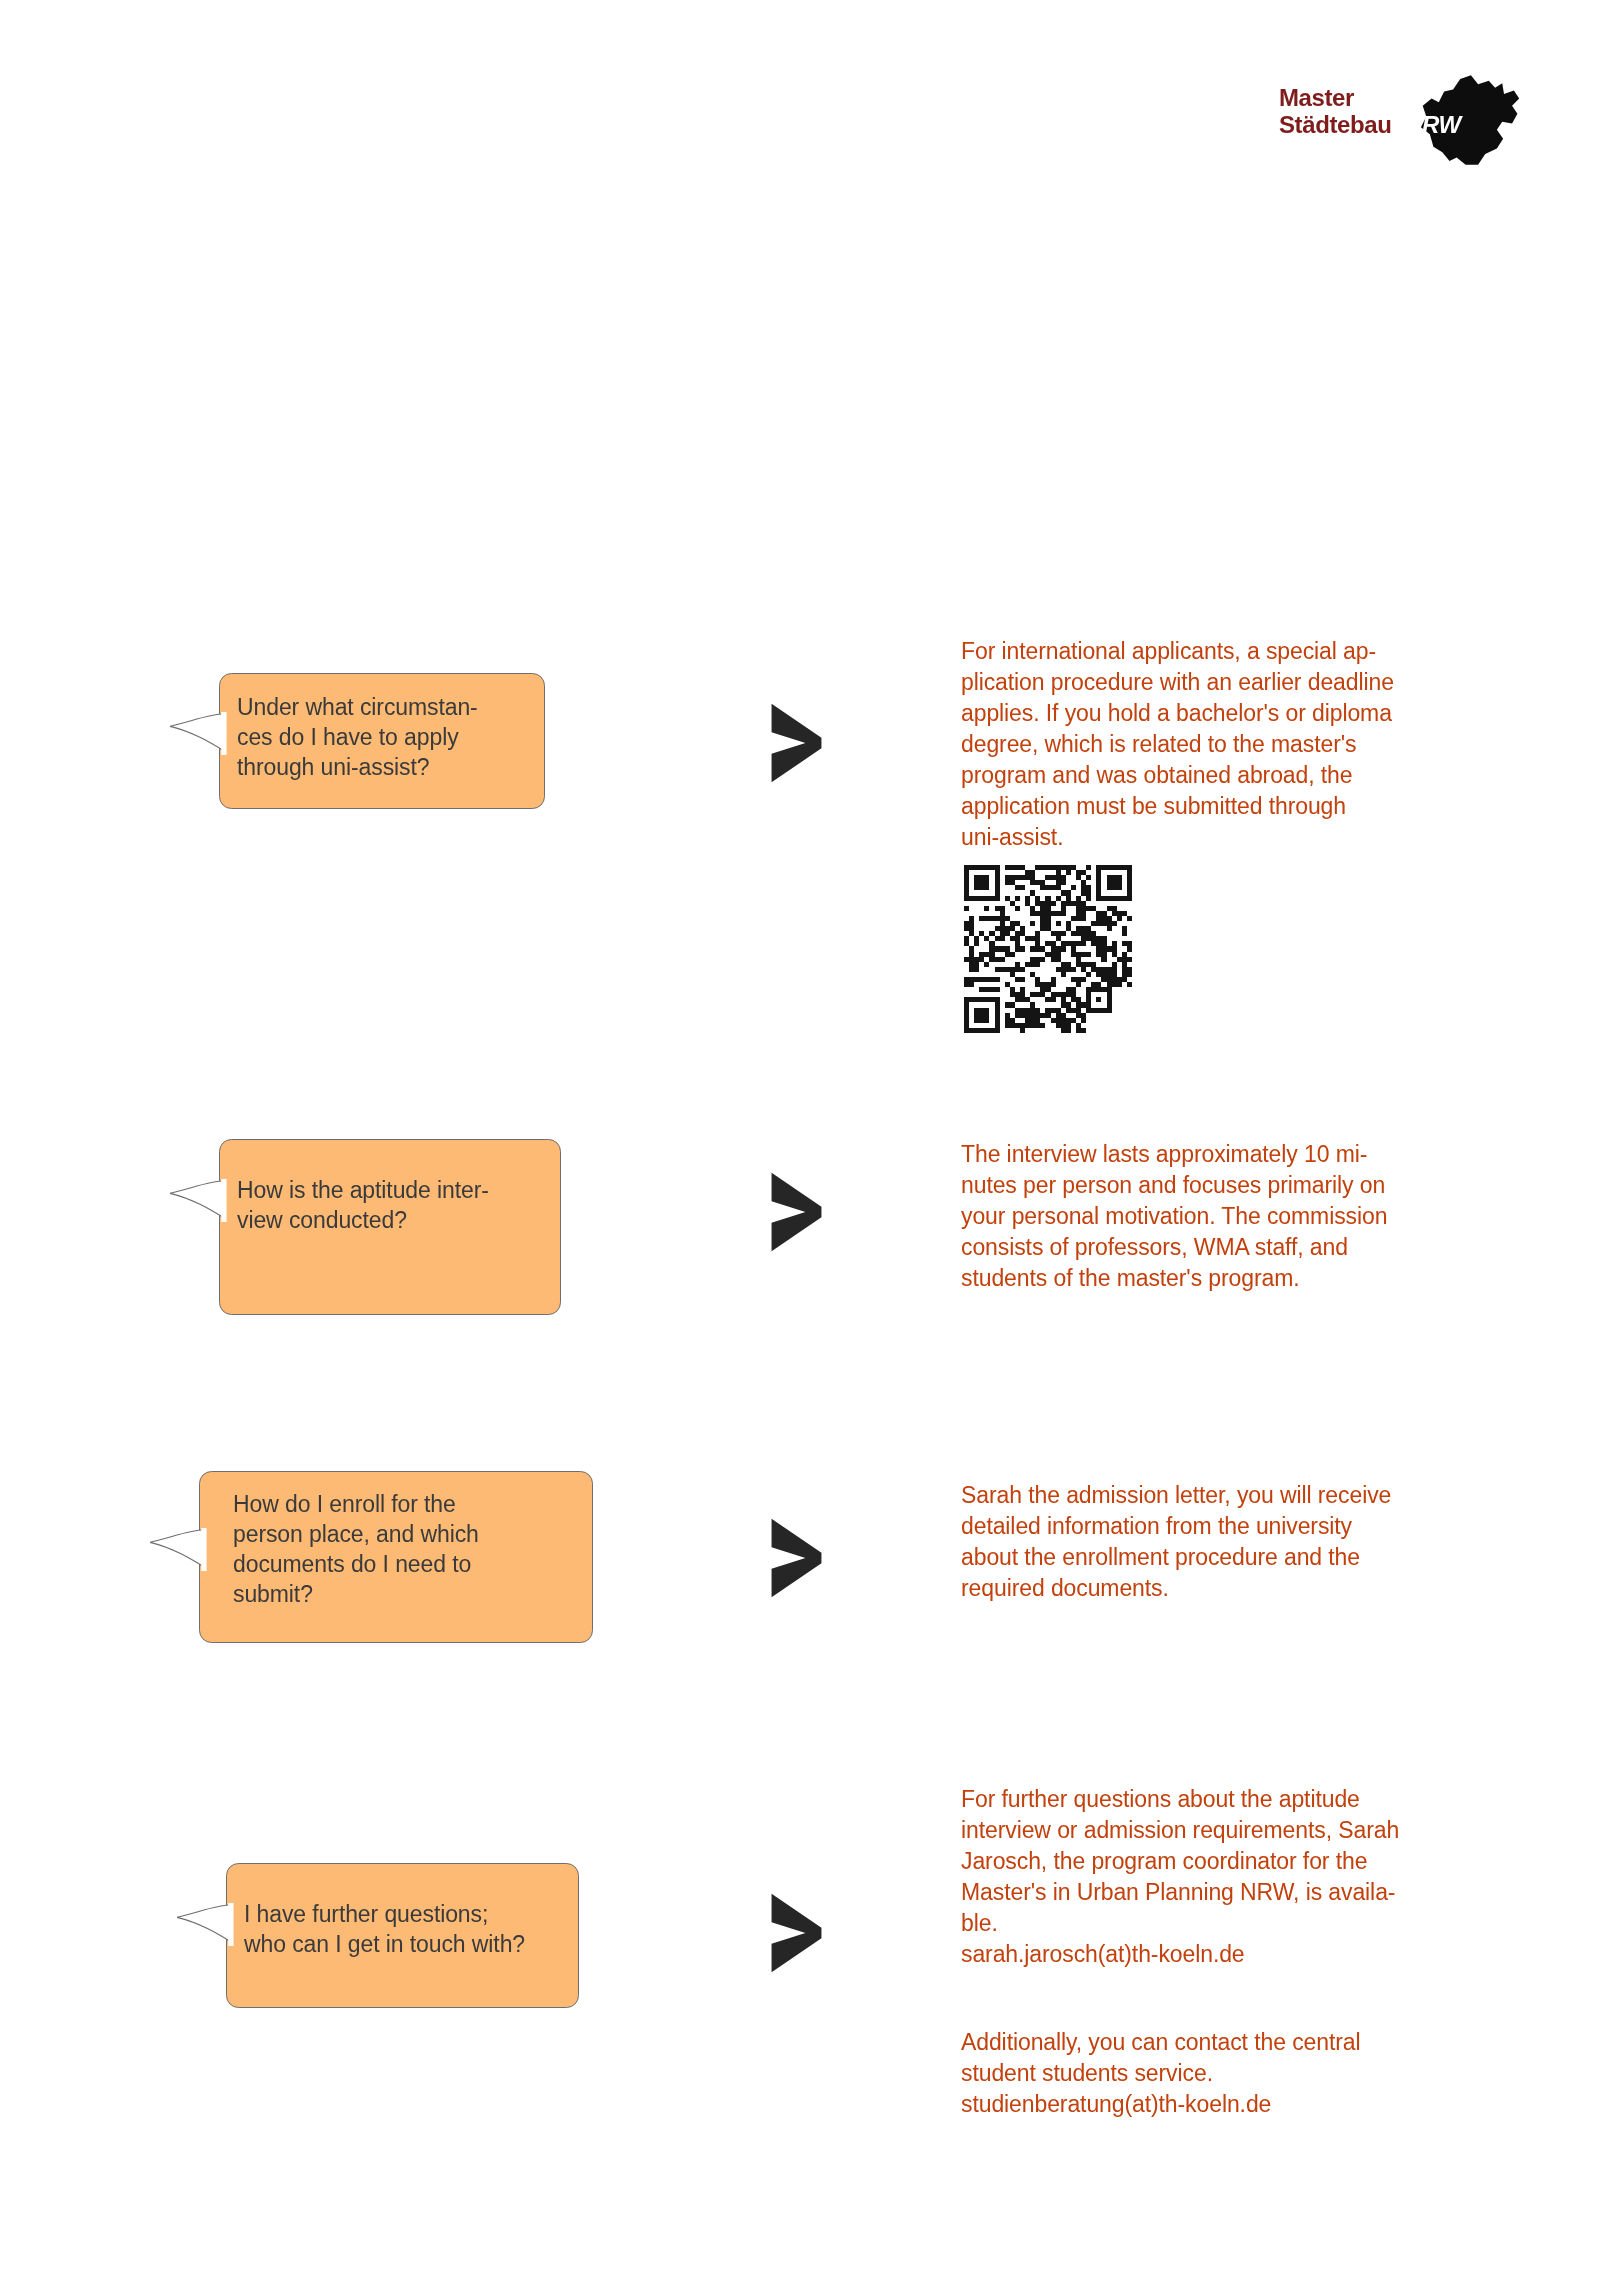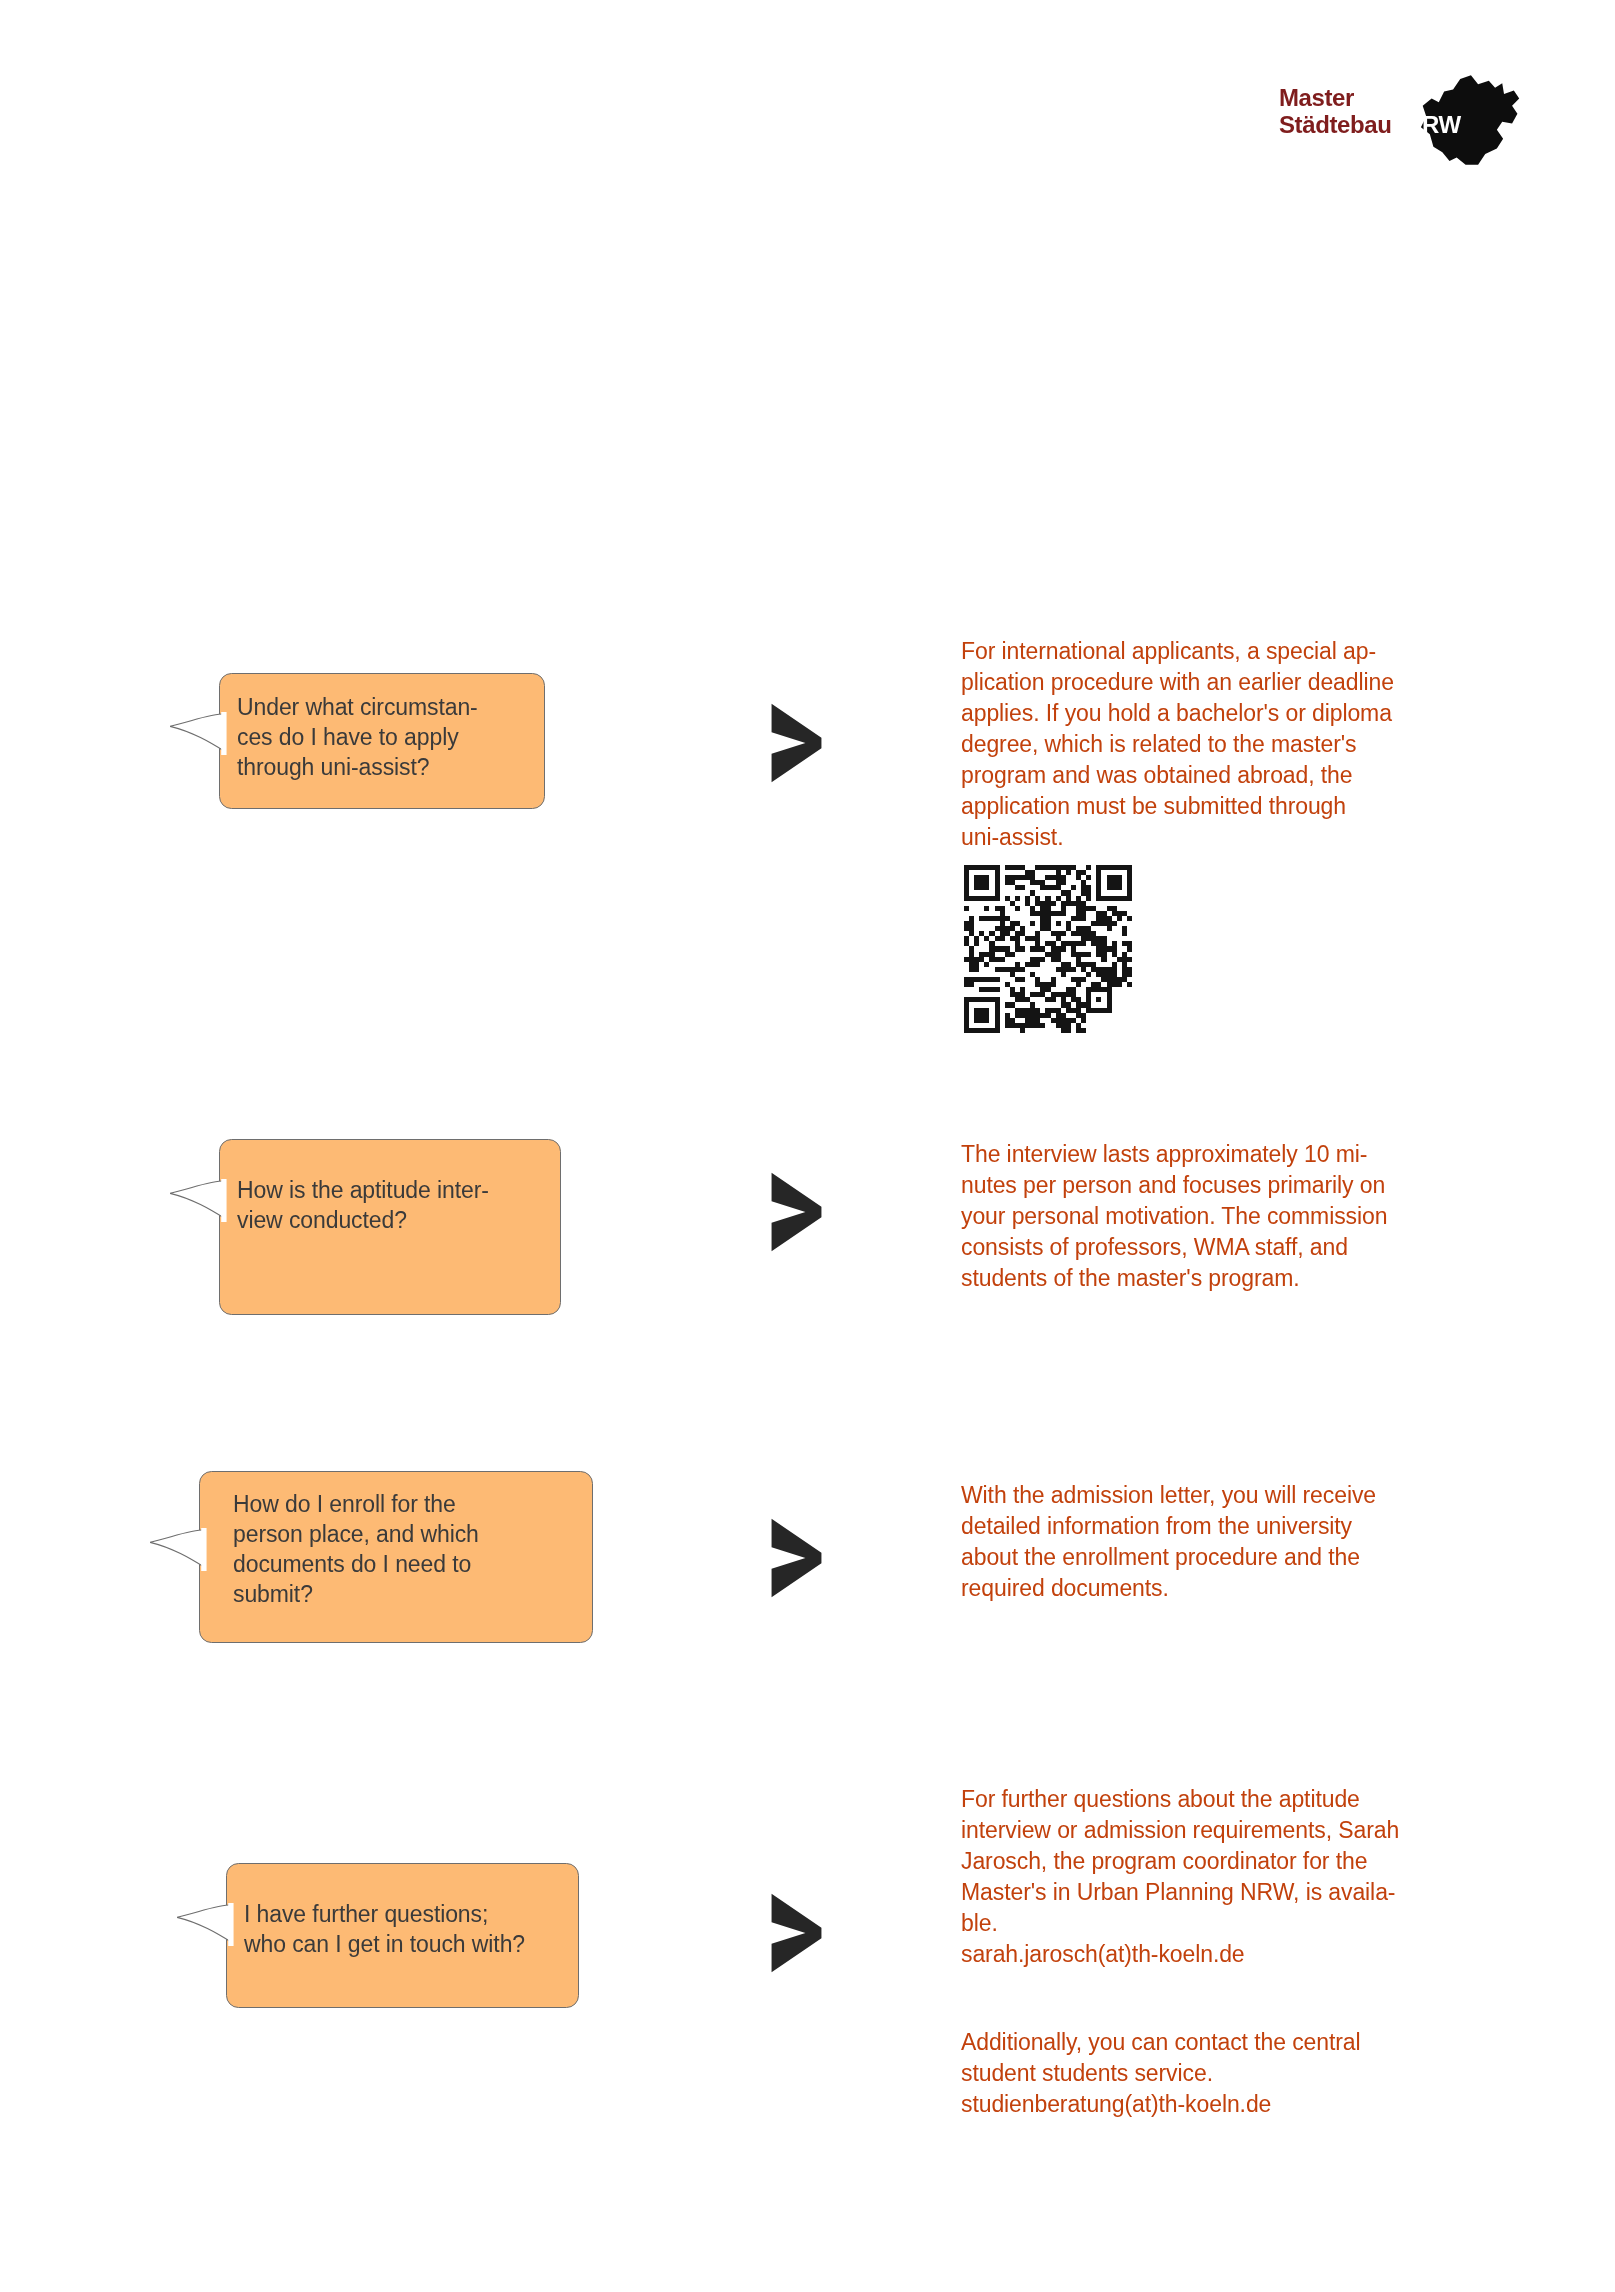--- a/index.html
+++ b/index.html
@@ -49,21 +49,21 @@
     white-space: pre;
   }
   #logo .logo-shape {
     position: absolute;
     left: 99px;
     top: -3.6px;
     width: 143px;
     height: 90px;
     z-index: 2;
   }
-  #logo .logo-nrw { z-index: 4; }
+  #logo .logo-nrw { z-index: 4; font-style: italic; }
 
   
   .faq-row {
     position: absolute;
     left: 0;
     width: 1616px;
   }
 
   
   .bubble-wrap {
@@ -1307,21 +1307,21 @@
 person place, and which
 documents do I need to
 submit?</div>
     </div>
   </div>
 
   <svg class="chevron" style="left:768px; top:1517px;" viewBox="0 0 64 92" xmlns="http://www.w3.org/2000/svg" aria-hidden="true">
     <path d="M4 2 L4 34 L42 46 L4 58 L4 90 L60 52 L60 40 Z" fill="#262626"></path>
   </svg>
 
-  <div class="answer" style="top:1480px;">With the admission letter, you will receive
+  <div class="answer" style="top:1480px;">Sarah the admission letter, you will receive
 detailed information from the university
 about the enrollment procedure and the
 required documents.</div>
 </div>
 
 <div class="faq-row" style="top:0;">
 
   <div class="bubble-wrap" style="left:226px; top:1863px; width:353px; height:145px;">
     <div class="bubble">
       <svg class="bubble-tail" style="top:39px;" viewBox="0 0 62 48" xmlns="http://www.w3.org/2000/svg" aria-hidden="true">

